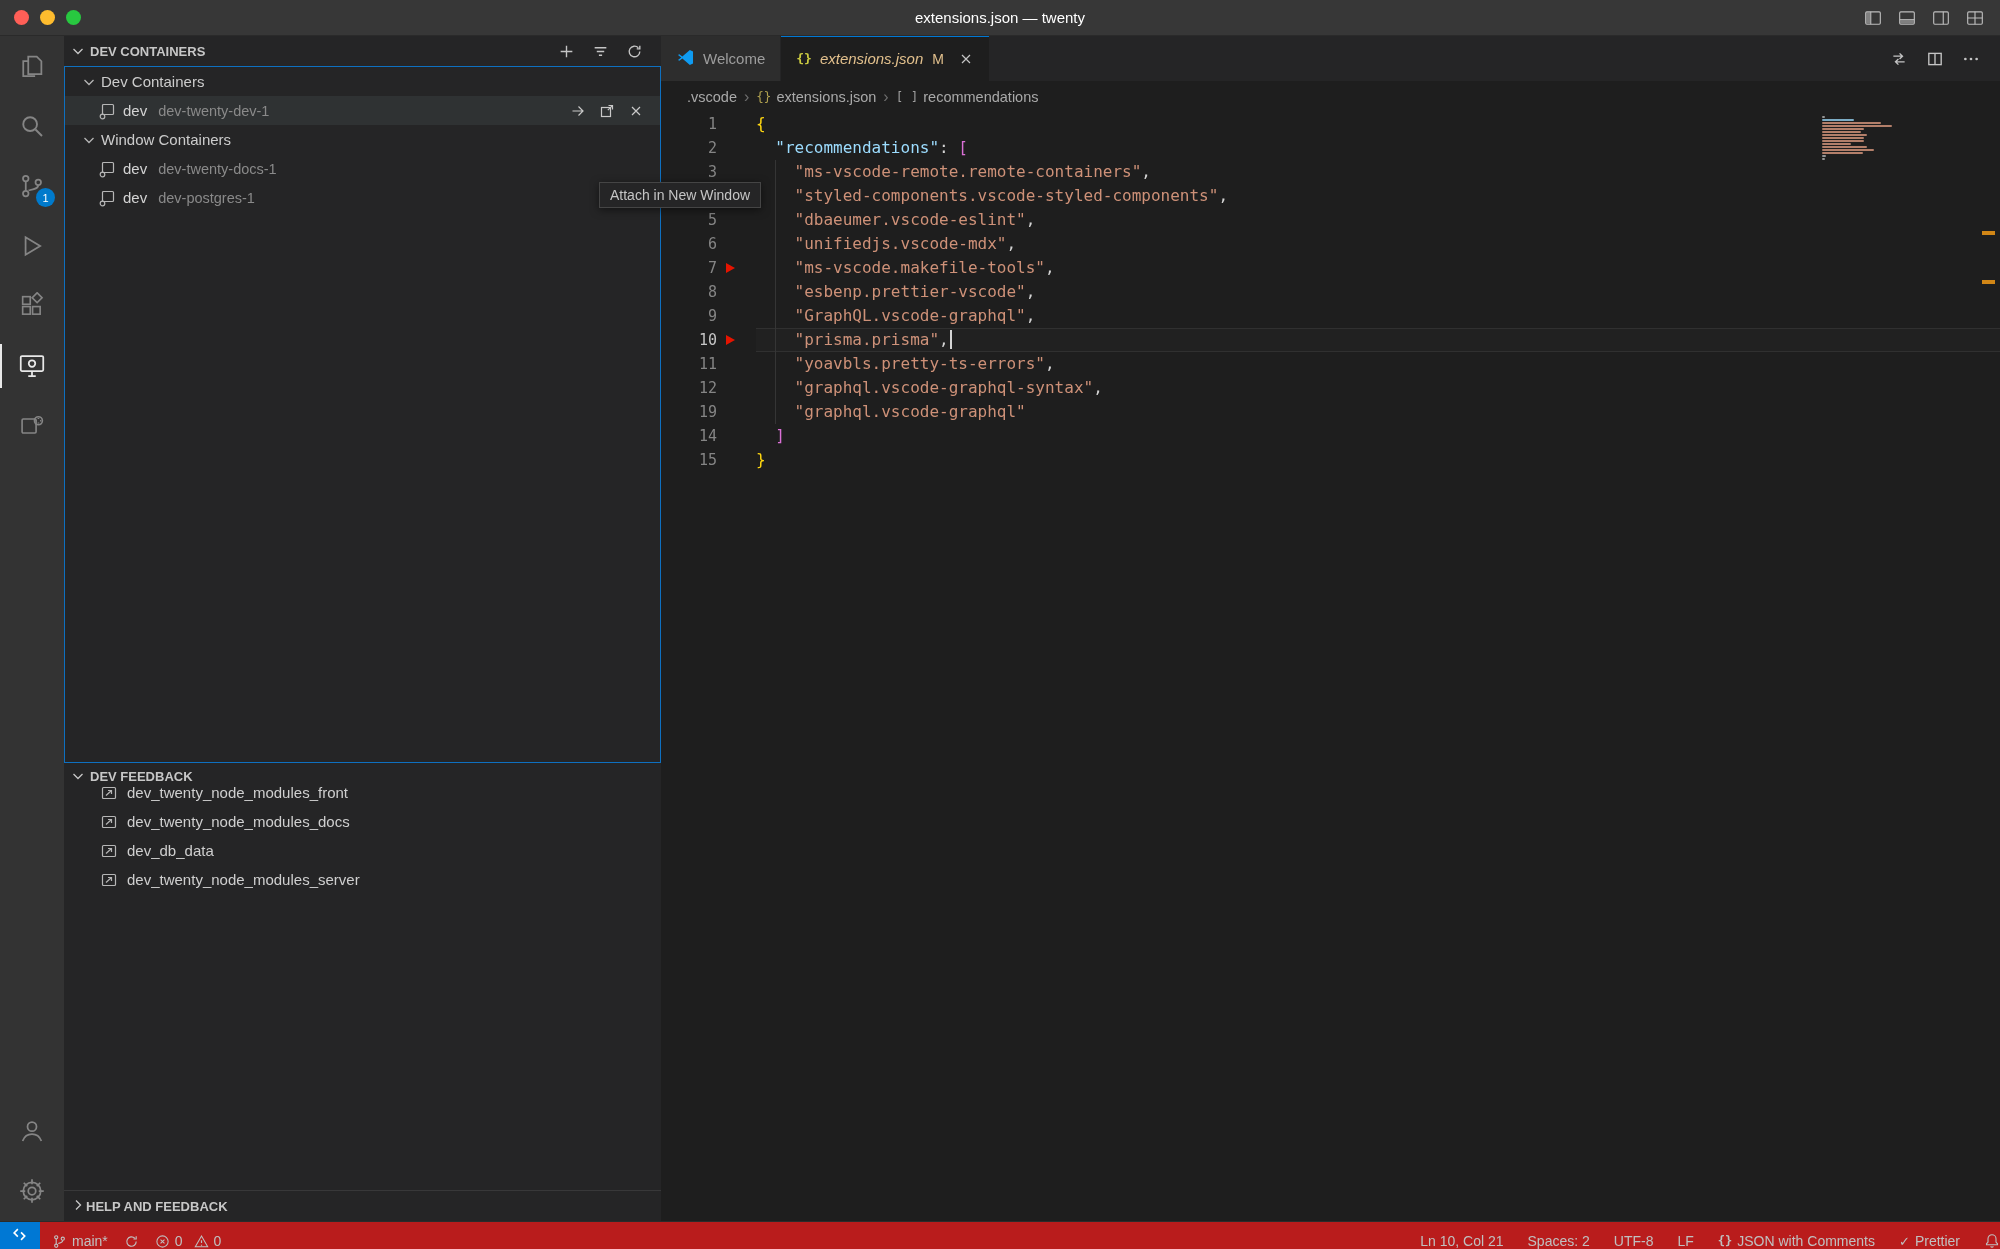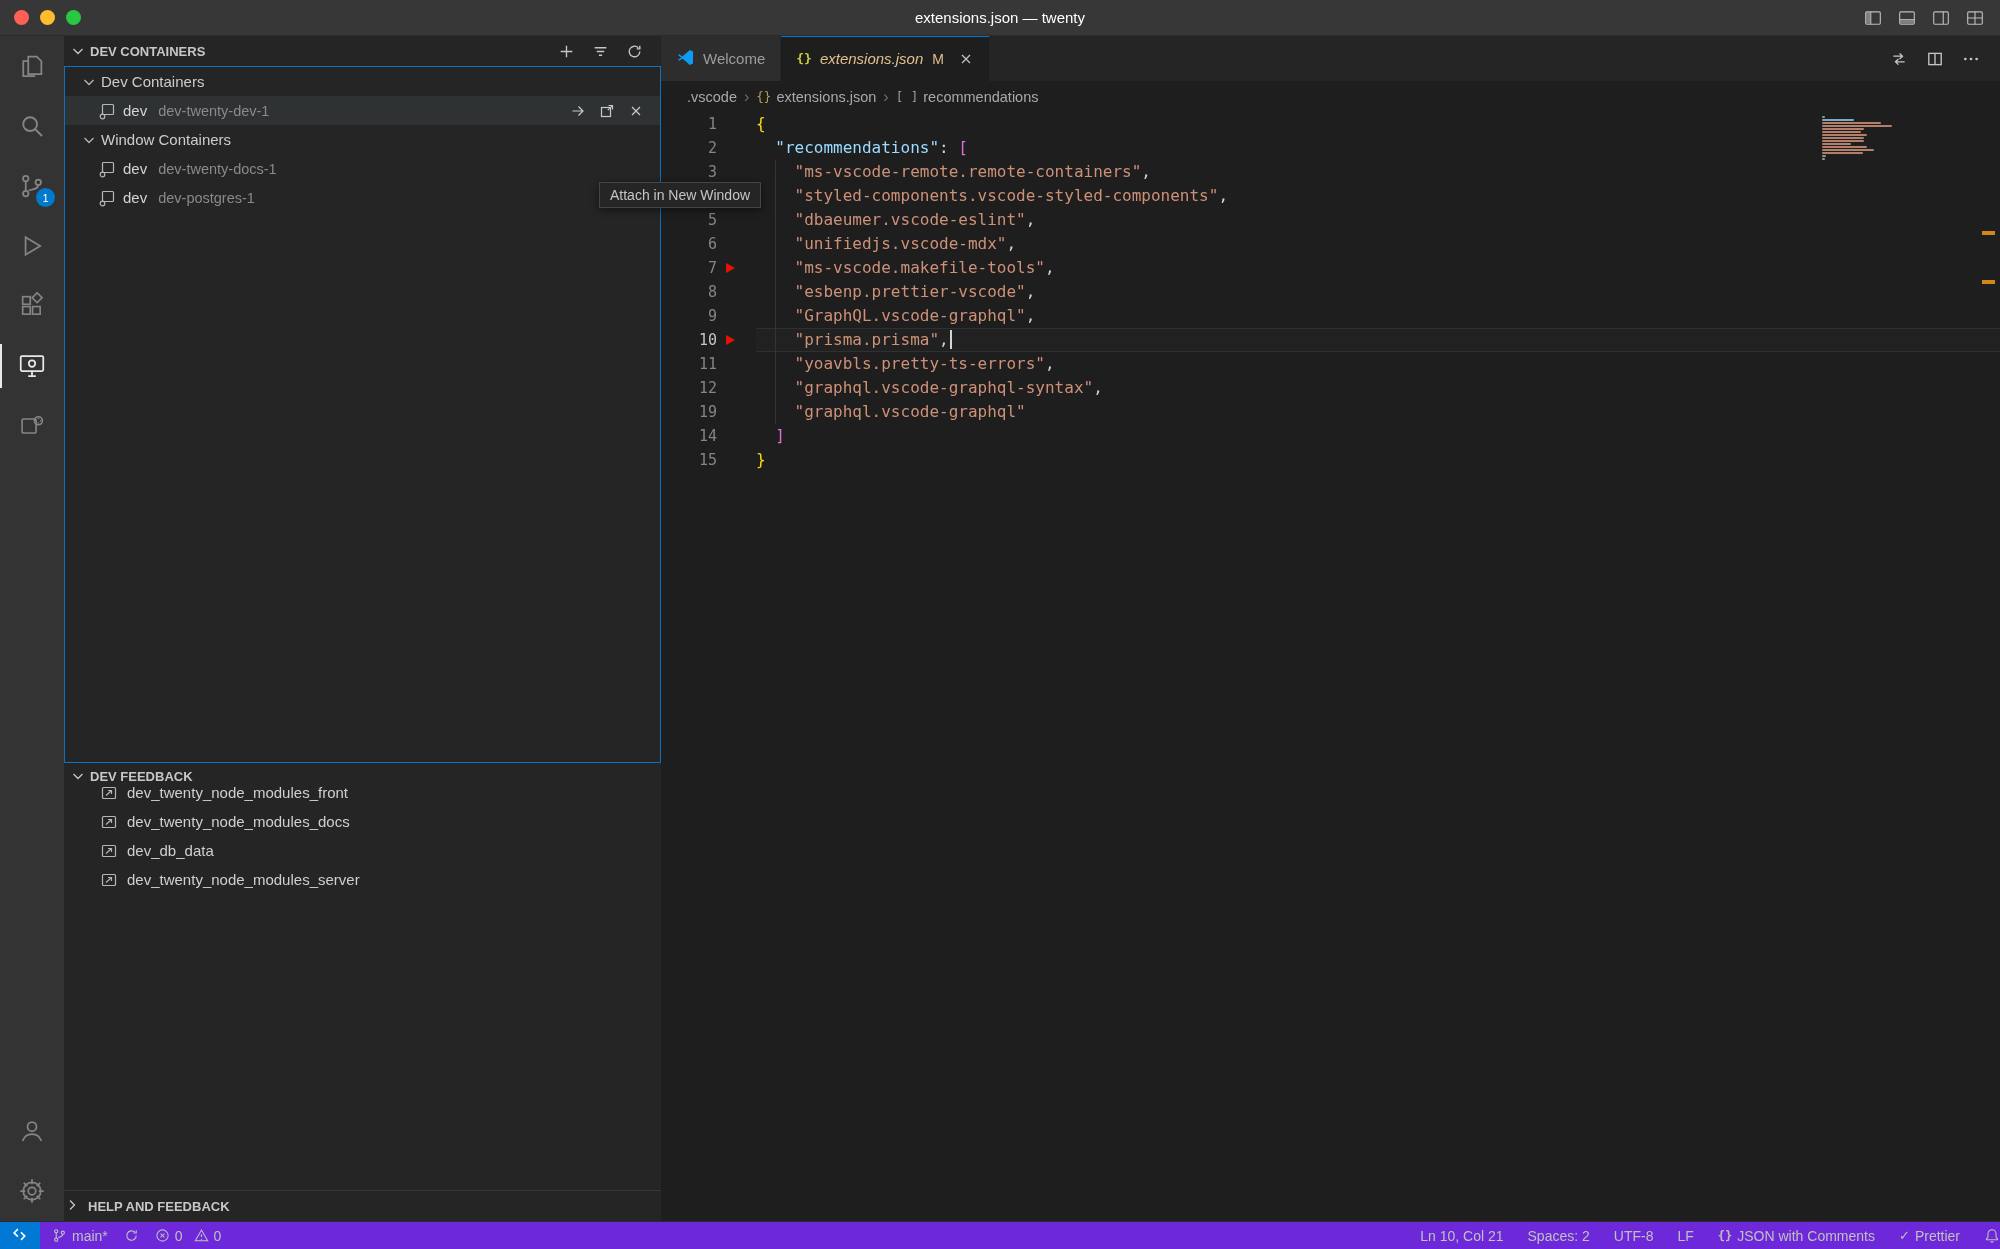--- a/index.html
+++ b/index.html
@@ -42,21 +42,21 @@
   .tree-row.item{padding-left:33px;gap:7px}
   .tree-row.item .item-prefix{color:#d4d4d4}
   .tree-row.item .item-desc{color:#8a8a8a;font-size:14.5px;margin-left:4px;white-space:nowrap;overflow:hidden;text-overflow:ellipsis}
   .tree-row.hovered{background:#2f3233}
   .tw{display:flex;color:#b6b6b6}
   .row-actions{margin-left:auto;display:flex;gap:13px;padding-right:16px;color:#c9c9c9}
   .row-actions .act{display:flex;cursor:pointer}
   .volumes{margin-top:5px}
   .vol-row{height:29px;display:flex;align-items:flex-start;gap:9px;padding-left:36px;font-size:15px;color:#cfcfcf;cursor:pointer}
   .sidebar-spacer{flex:1}
-  .help-row{flex:0 0 31px;display:flex;align-items:center;gap:8px;font-size:13px;font-weight:700;color:#c7c7c7;
+  .help-row{flex:0 0 31px;display:flex;align-items:center;gap:0;padding-left:6px;font-size:13px;font-weight:700;color:#c7c7c7;
     border-top:1px solid rgba(255,255,255,.09);cursor:pointer}
 
   
   .editor-col{flex:1;display:flex;flex-direction:column;min-width:0}
   .tabbar{flex:0 0 45px;background:#252526;display:flex;align-items:stretch}
   .tab{display:flex;align-items:center;gap:8px;padding:0 15px;background:#2d2d2d;border-right:1px solid #252526;
     font-size:15px;color:#9d9d9d;cursor:pointer;position:relative}
   .tab.active{background:#1e1e1e;box-shadow:inset 0 1px 0 #0078d4}
   .tab.active .tab-label{font-style:italic;color:#e2c08d}
   .tab-mod{color:#e2c08d;font-size:14px;margin-left:1px}
@@ -87,21 +87,21 @@
   .tok-key{color:#9cdcfe}
   .tok-string{color:#ce9178}
   .tok-plain{color:#d4d4d4}
   .cursor{display:inline-block;width:2px;height:19px;background:#d4d4d4;vertical-align:-4px;margin-left:1px}
   .indent-guide{position:absolute;left:114px;top:48px;height:264px;width:1px;background:#353535;pointer-events:none}
   .minimap{position:absolute;right:108px;top:4px;width:70px}
   .mm-bar{height:2px;margin-bottom:1px;max-width:70px;border-radius:1px}
   .ruler-marker{position:absolute;right:5px;width:13px;height:4px;background:#d18616}
 
   
-  .statusbar{flex:0 0 28px;background:#6d28d9;border-top:1px solid #2b2b2b;display:flex;align-items:center;
+  .statusbar{flex:0 0 28px;background:#b91c1c;border-top:1px solid #2b2b2b;display:flex;align-items:flex-end;
     font-size:14px;color:#c0c0c0}
   .remote-ind{width:40px;height:100%;background:#0078d4;display:flex;align-items:center;justify-content:center;cursor:pointer}
   .sb-group-left{display:flex;align-items:center;gap:16px;padding-left:12px}
   .sb-group-right{margin-left:auto;display:flex;align-items:center;gap:24px;}
   .sb-item{display:flex;align-items:center;gap:5px;cursor:pointer;white-space:nowrap}
   .sb-item svg{display:block}
   .check{font-size:13px}
 
   
   .tooltip{position:absolute;left:599px;top:182px;z-index:99;background:#252526;border:1px solid #454545;

